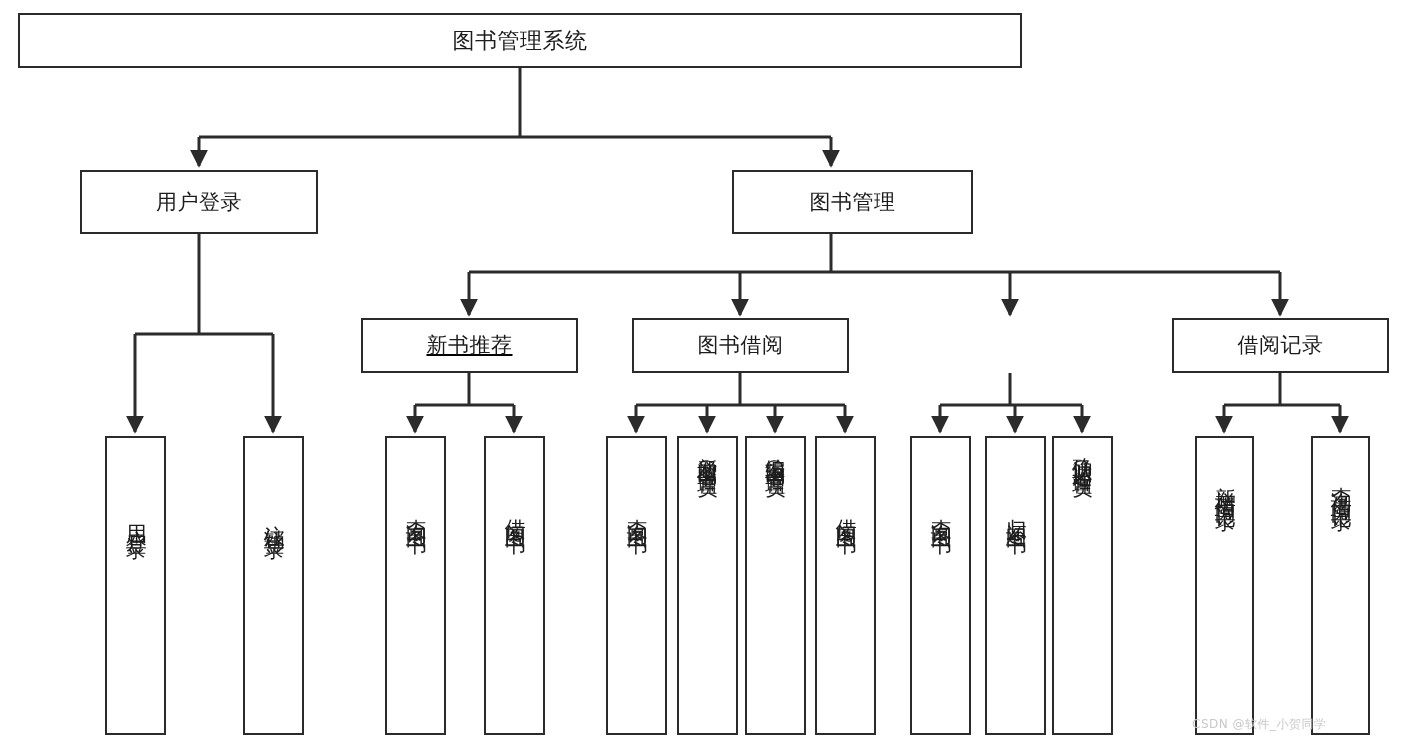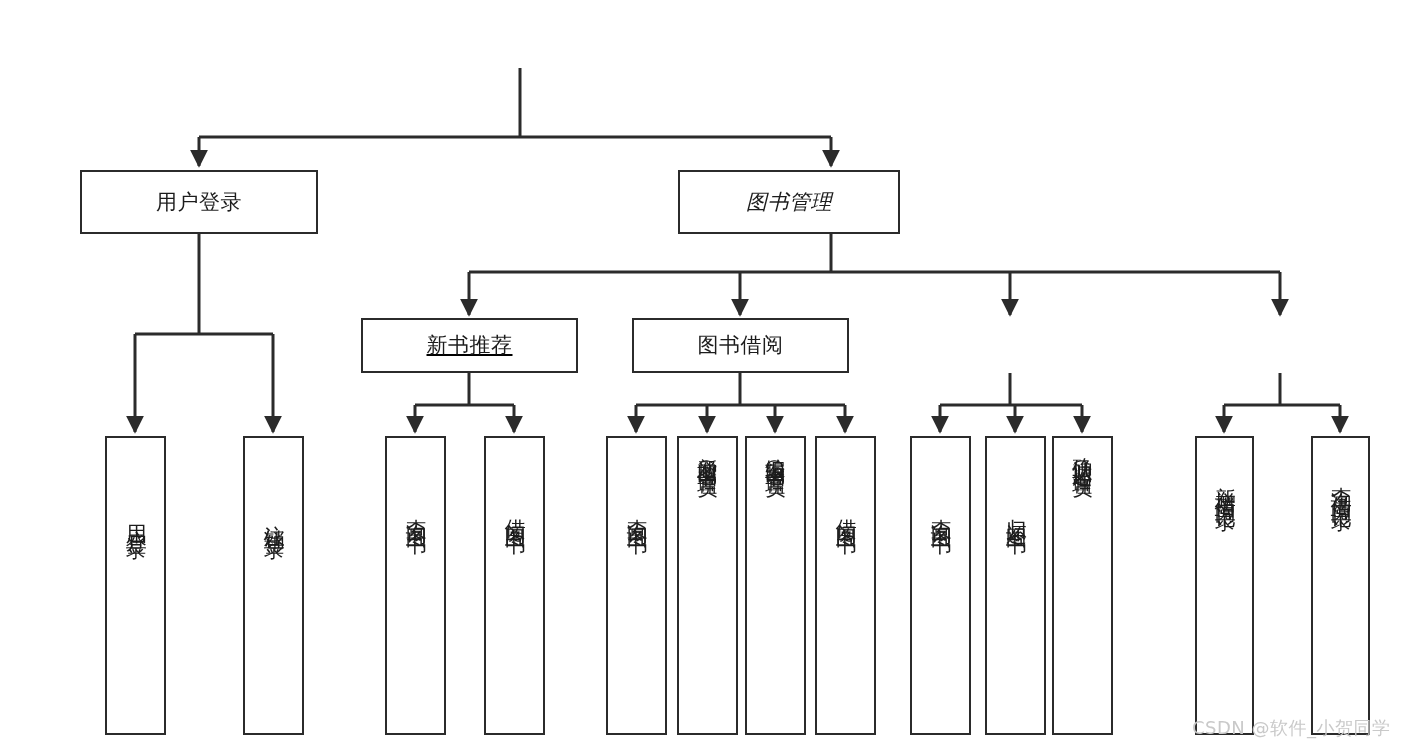--- a/index.html
+++ b/index.html
@@ -65,21 +65,21 @@
   .node.vert.tall {
     padding-top: 4px;
   }
   .node.vert.tall .label {
     letter-spacing: 3px;
     font-size: 20px;
   }
   .watermark {
     position: absolute;
     color: #c9c9c9;
-    font-size: 18px;
+    font-size: 12px;
     letter-spacing: 0.5px;
     white-space: nowrap;
     font-family: "DejaVu Sans", "Liberation Sans", sans-serif;
   }
 </style>
 </head>
 <body>
 
 <div id="canvas">
 
@@ -126,34 +126,40 @@
       <path d="M 1015 405 L 1015 432" marker-end="url(#arrow)"></path>
       <path d="M 1082 405 L 1082 432" marker-end="url(#arrow)"></path>
 
       <path d="M 1280 373 L 1280 405"></path>
       <path d="M 1224 405 L 1340 405"></path>
       <path d="M 1224 405 L 1224 432" marker-end="url(#arrow)"></path>
       <path d="M 1340 405 L 1340 432" marker-end="url(#arrow)"></path>
     </g>
   </svg>
 
+  <div class="node horiz root" style="left:18px; top:13px; width:1004px; height:55px;">
+    <span class="label">图书管理系统</span>
+  </div>
 
   <div class="node horiz" style="left:80px; top:170px; width:238px; height:64px;">
     <span class="label">用户登录</span>
   </div>
-  <div class="node horiz" style="left:678px; top:170px; width:222px; height:64px;font-style:italic;">
+  <div class="node horiz" style="left:732px; top:170px; width:241px; height:64px;">
     <span class="label">图书管理</span>
   </div>
 
   <div class="node horiz" style="left:361px; top:318px; width:217px; height:55px;text-decoration:underline;">
     <span class="label">新书推荐</span>
   </div>
   <div class="node horiz" style="left:632px; top:318px; width:217px; height:55px;align-items:center;">
     <span class="label">图书借阅</span>
   </div>
+  <div class="node horiz" style="left:1172px; top:318px; width:217px; height:55px;">
+    <span class="label">借阅记录</span>
+  </div>
 
   <div class="node vert" style="left:105px; top:436px; width:61px; height:299px; padding-top:70px;">
     <span class="label">用户登录</span>
   </div>
   <div class="node vert" style="left:243px; top:436px; width:61px; height:299px; padding-top:70px;">
     <span class="label">注销登录</span>
   </div>
 
   <div class="node vert" style="left:385px; top:436px; width:61px; height:299px; padding-top:64px;">
     <span class="label">查询图书</span>

